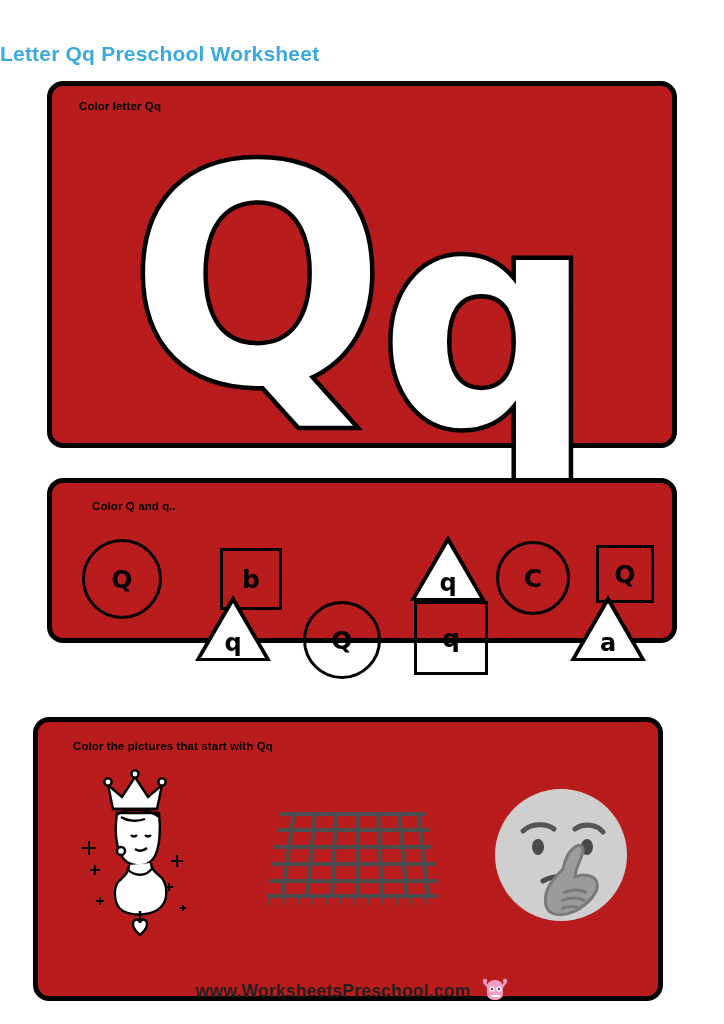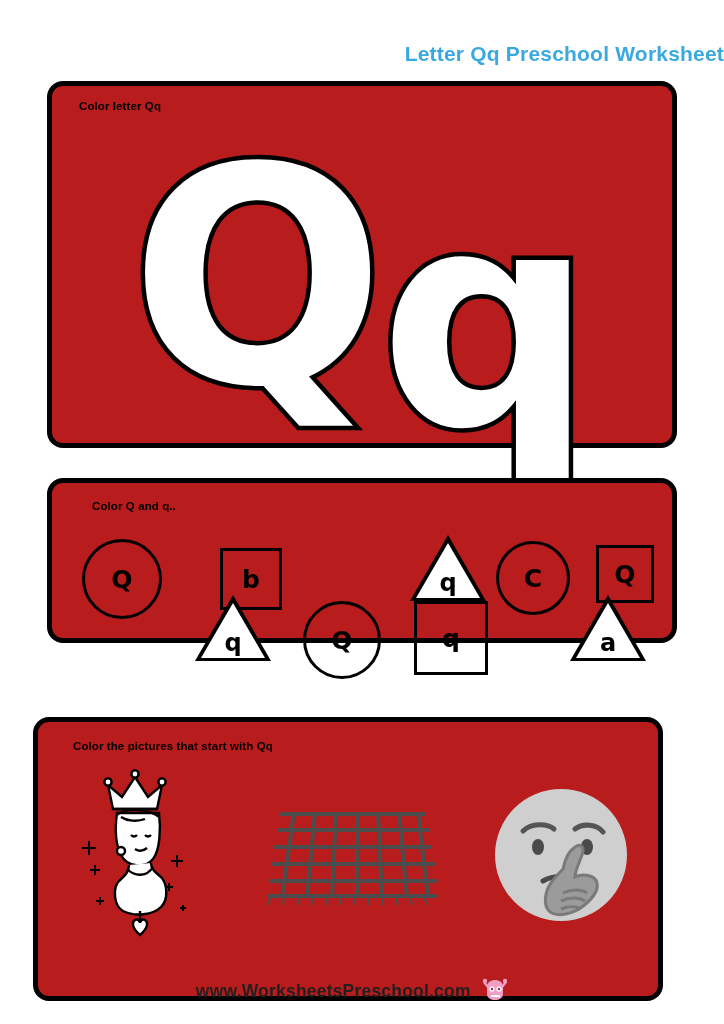--- a/index.html
+++ b/index.html
@@ -11,21 +11,21 @@
   }
   .page {
     position: relative;
     width: 724px; height: 1024px;
     background: #ffffff;
     overflow: hidden;
   }
   .title {
     position: absolute;
     top: 42px; left: 0; width: 724px;
-    text-align: right;
+    text-align: left;
     color: #3aa9e0;
     font-size: 21px;
     font-weight: bold;
     letter-spacing: 0.2px;
   }
   .panel {
     position: absolute;
     border: 5px solid #000;
     border-radius: 16px;
     background: #b91c1c;

